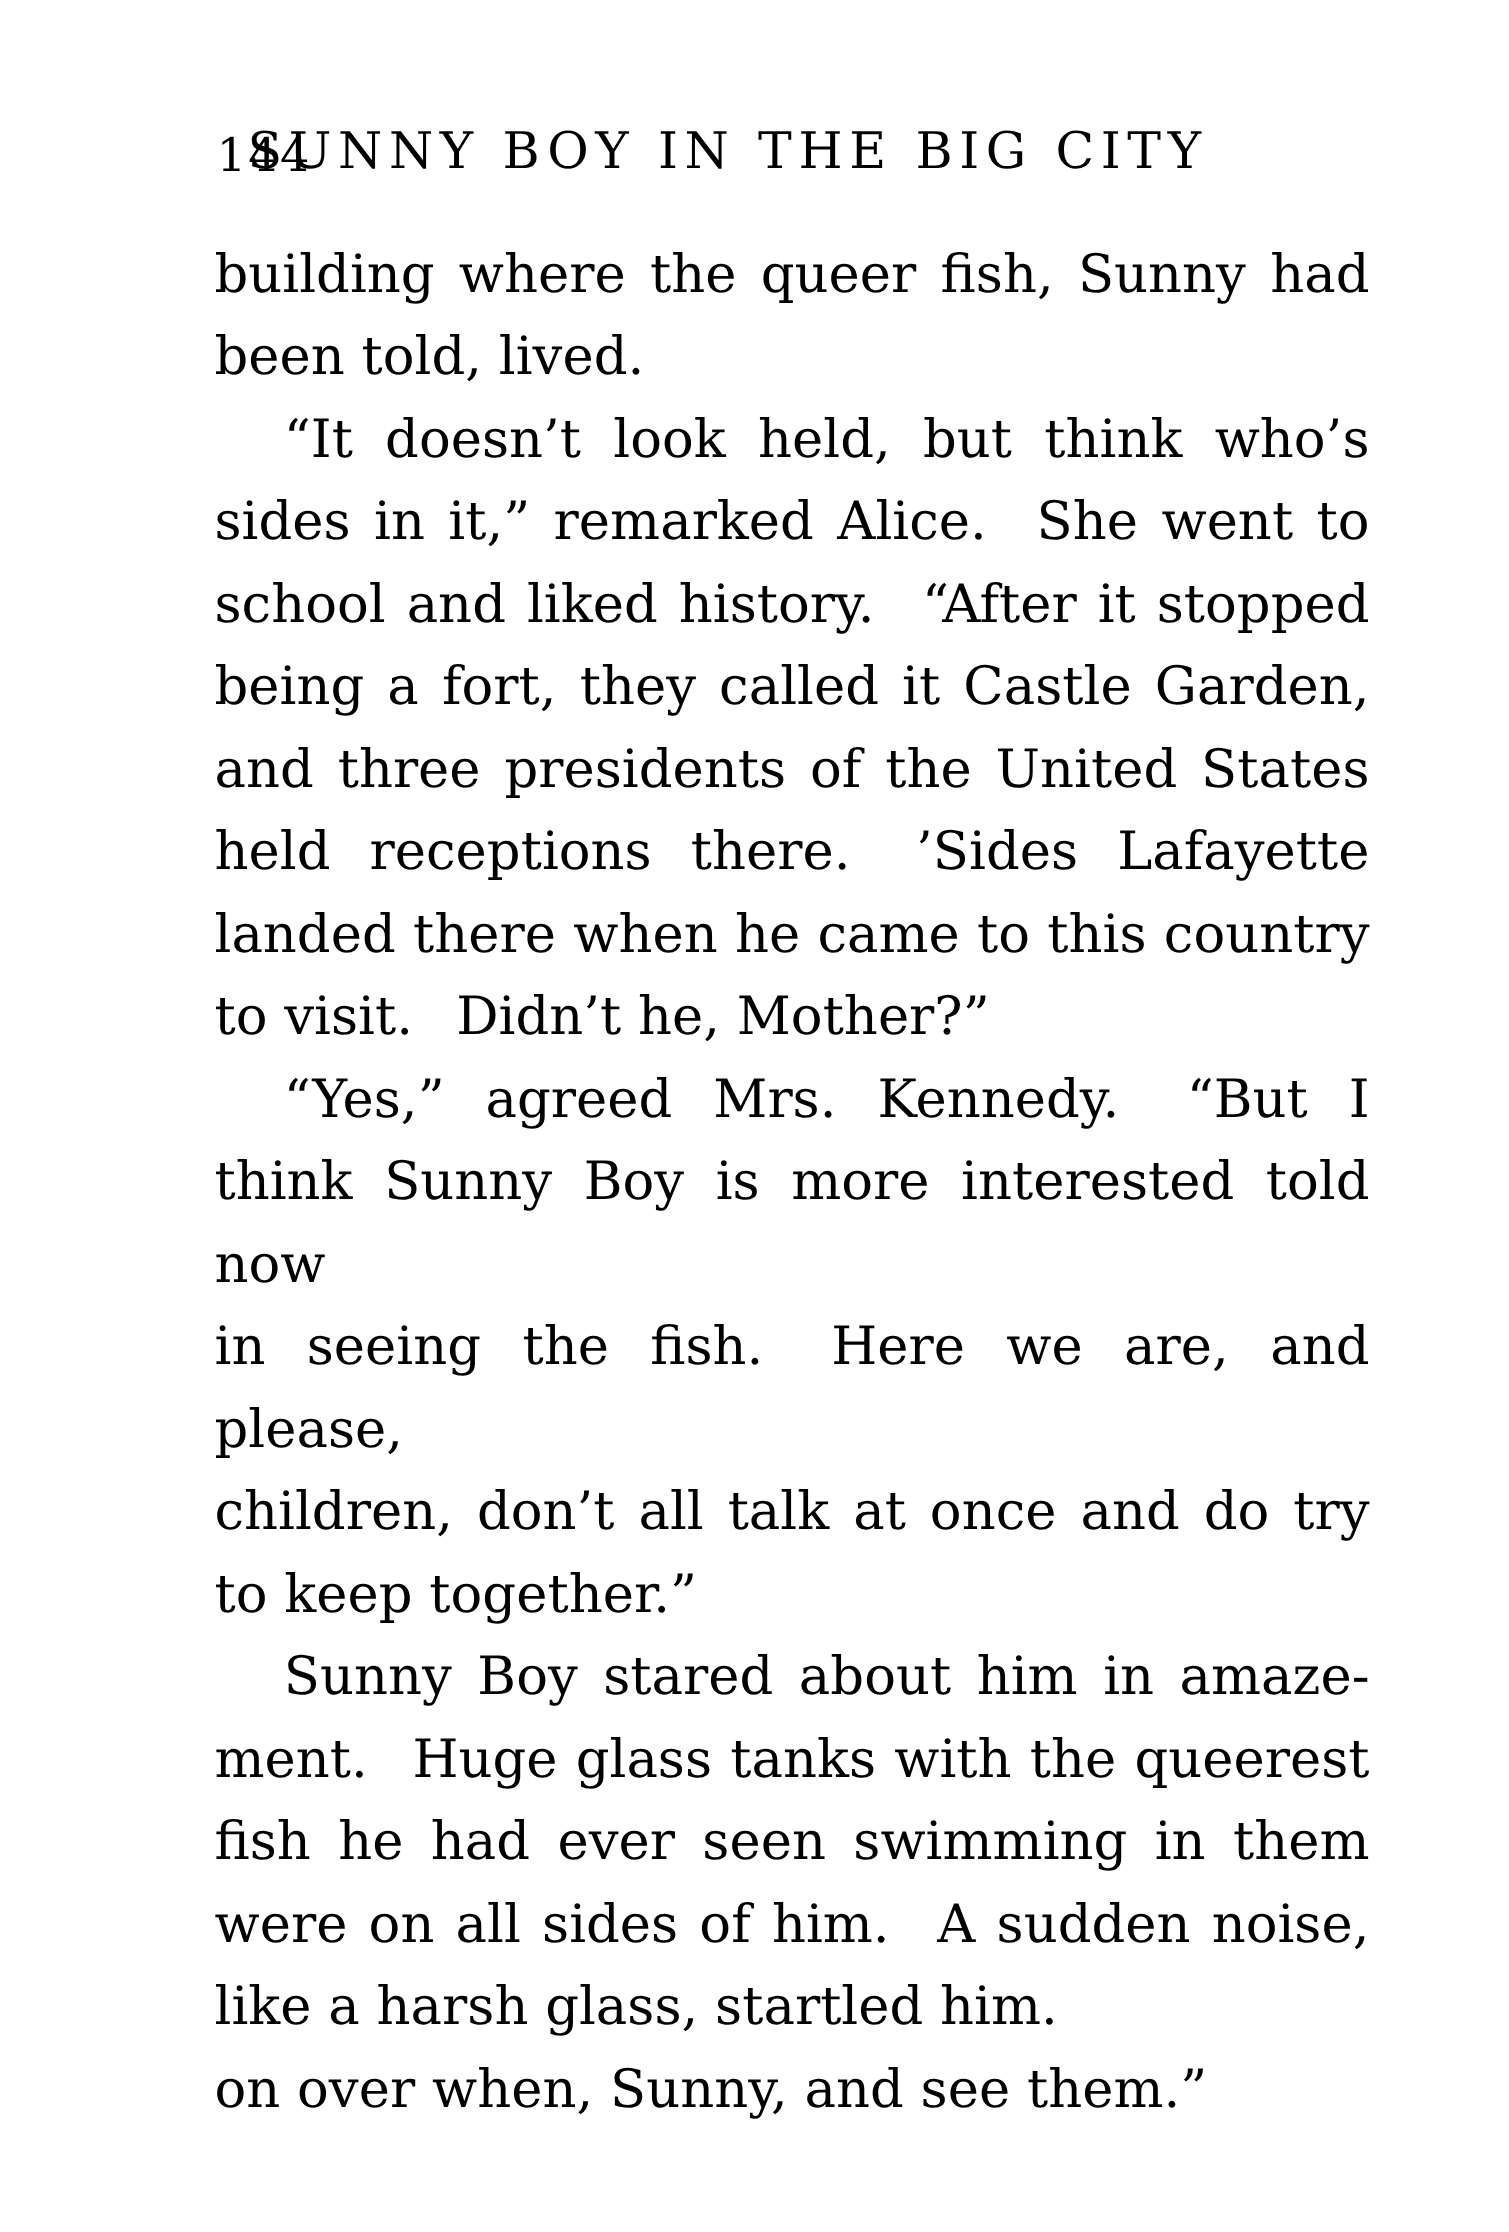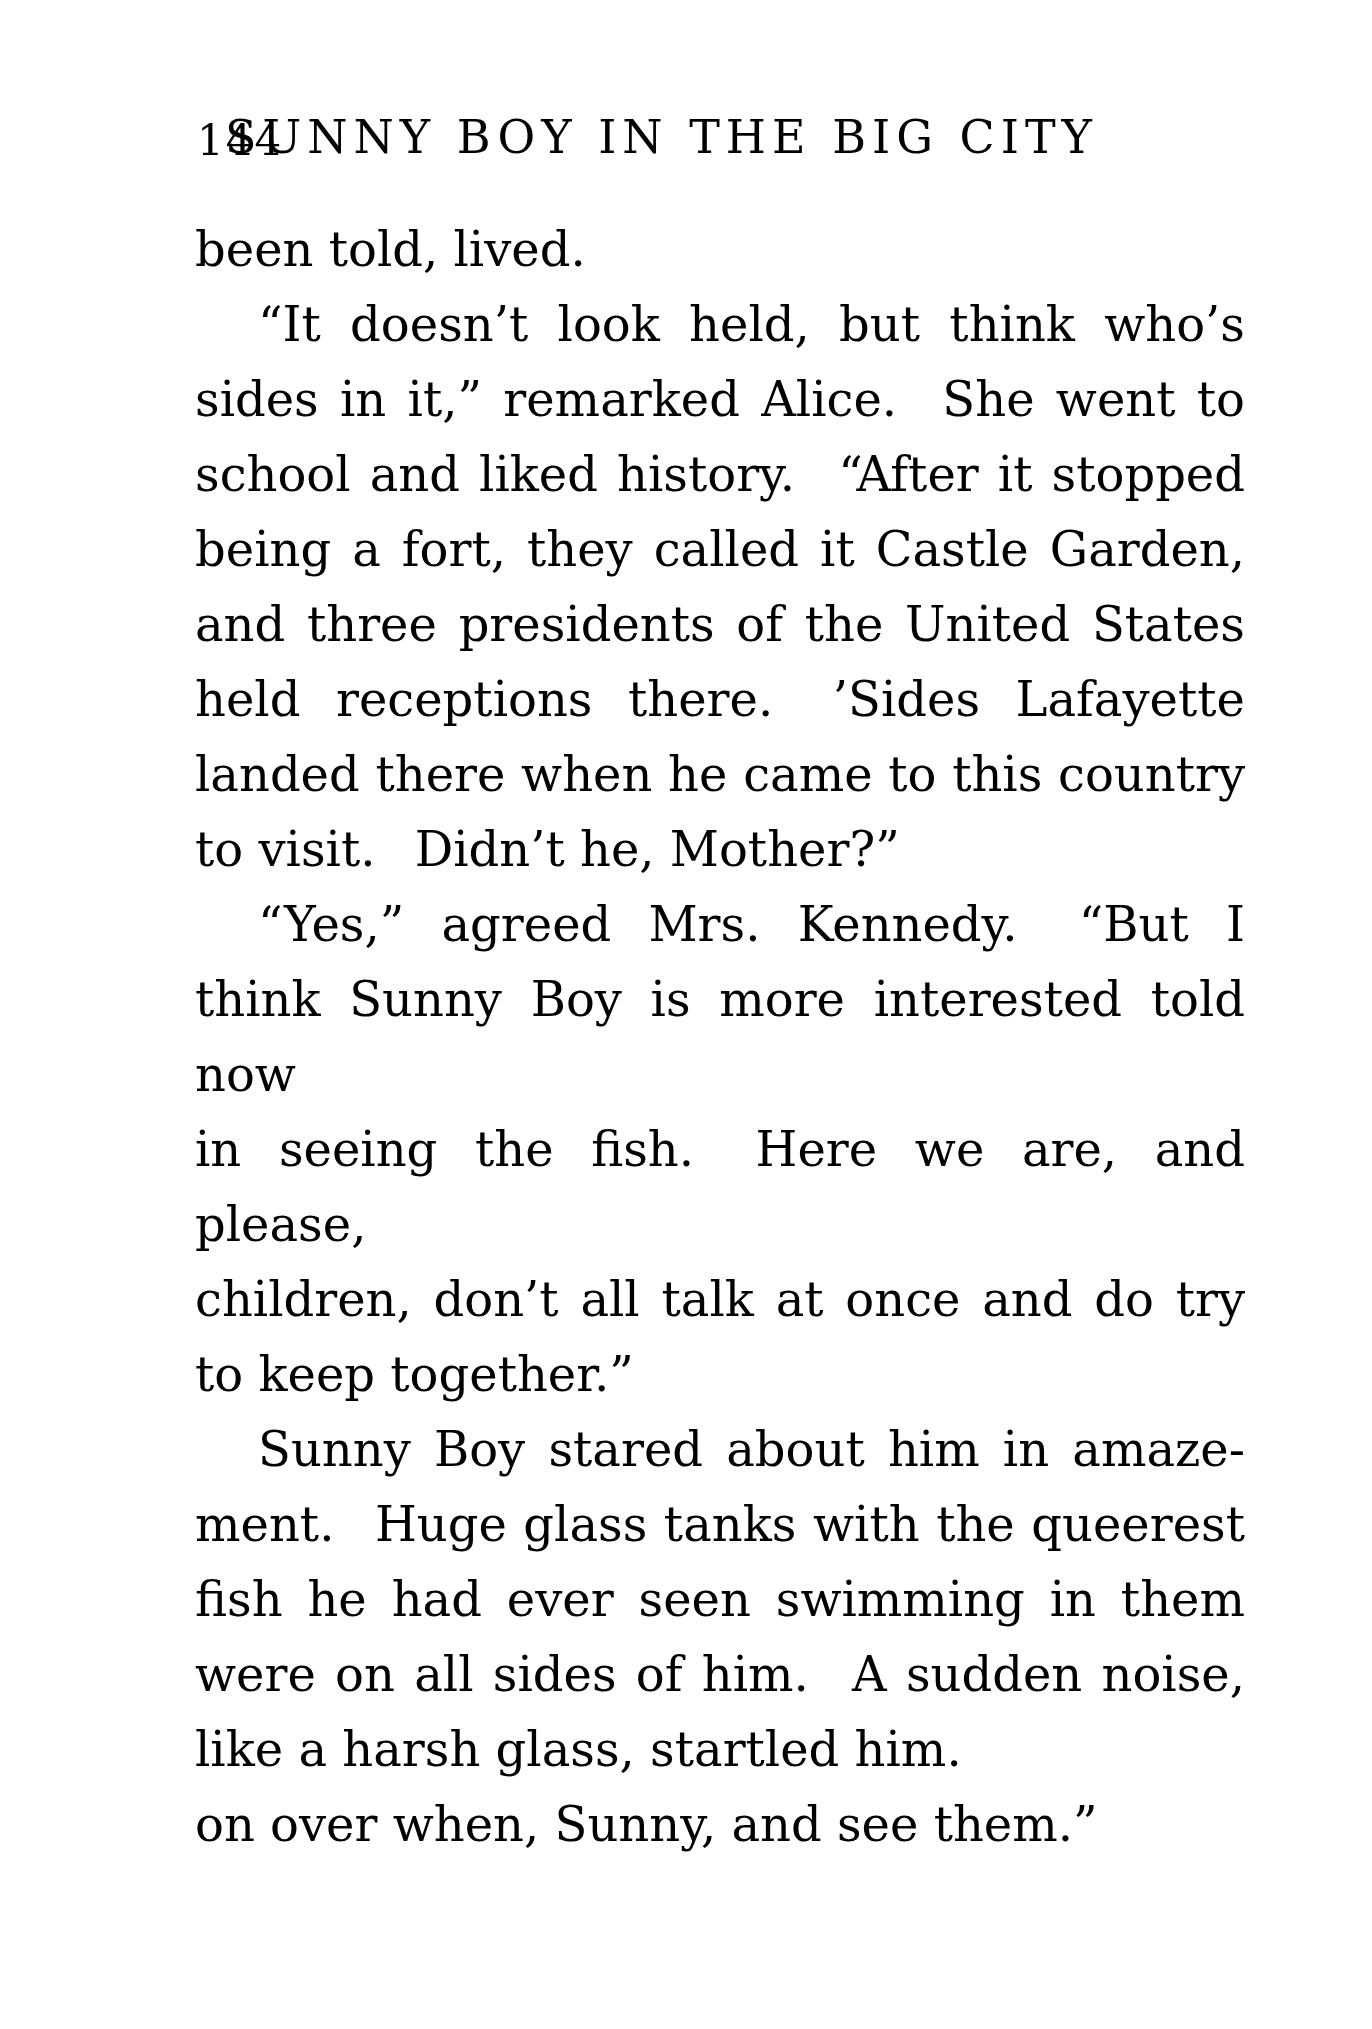--- a/index.html
+++ b/index.html
@@ -63,20 +63,21 @@
 <body>
 
 <div class="page">
 
   <div class="running-header">
     <span class="page-number">144</span>
     <span class="running-title">SUNNY BOY IN THE BIG CITY</span>
   </div>
 
   <div class="body-text">
+    <div class="line">building where the queer fish, Sunny had</div>
     <div class="line last">been told, lived.</div>
     <div class="line indent">“It doesn’t look held, but think who’s</div>
     <div class="line">sides in it,” remarked Alice.  She went to</div>
     <div class="line">school and liked history.  “After it stopped</div>
     <div class="line">being a fort, they called it Castle Garden,</div>
     <div class="line">and three presidents of the United States</div>
     <div class="line">held receptions there.  ’Sides Lafayette</div>
     <div class="line">landed there when he came to this country</div>
     <div class="line last">to visit.  Didn’t he, Mother?”</div>
     <div class="line indent">“Yes,” agreed Mrs. Kennedy.  “But I</div>

